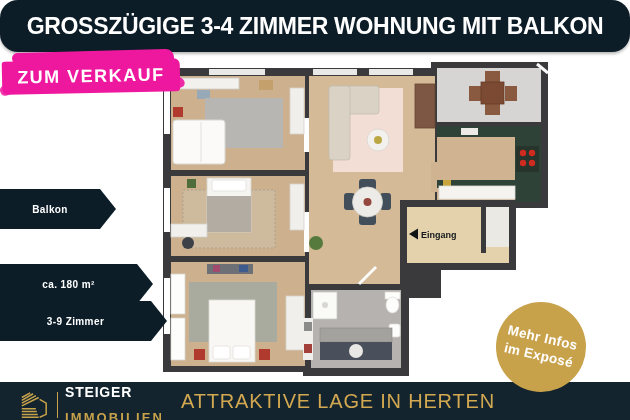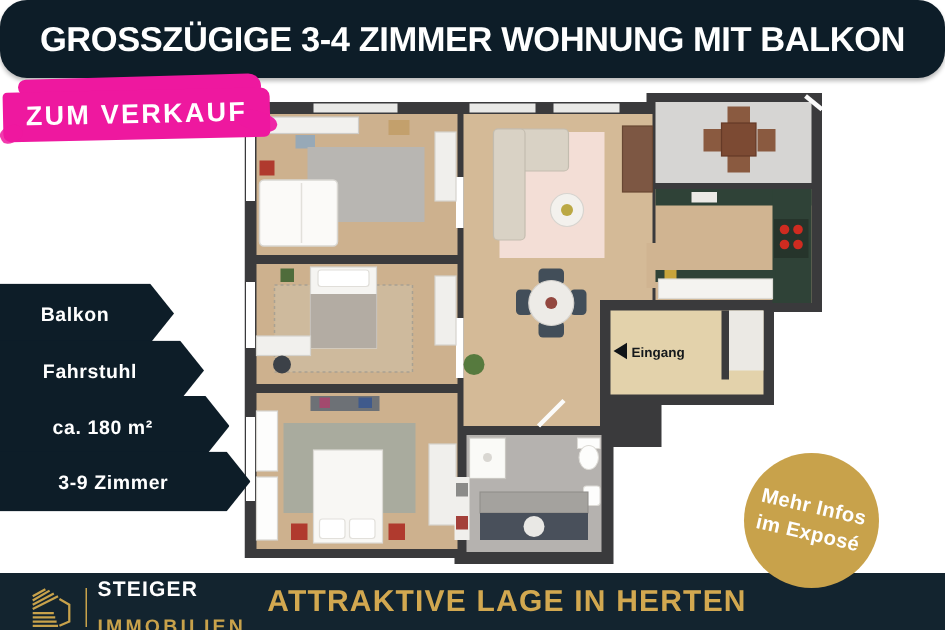--- a/index.html
+++ b/index.html
@@ -17,21 +17,21 @@
   
   .sale-badge{position:absolute;left:0;top:48px;width:195px;height:58px;z-index:4;}
   .sale-badge .smear-top{position:absolute;left:12px;top:3px;width:162px;height:12px;background:#ee189f;border-radius:6px 10px 4px 8px;transform:rotate(-1.6deg);}
   .sale-badge .smear-main{position:absolute;left:2px;top:12px;width:178px;height:33px;background:#ee189f;border-radius:3px 6px 4px 5px;transform:rotate(-1.2deg);}
   .sale-badge .smear-right{position:absolute;left:157px;top:26px;width:28px;height:13px;background:#ee189f;border-radius:50% 40% 50% 40%;transform:rotate(18deg);opacity:.92;}
   .sale-badge .smear-left{position:absolute;left:0;top:36px;width:15px;height:11px;background:#ee189f;border-radius:40%;transform:rotate(-25deg);opacity:.85;}
   .sale-badge .label{position:absolute;left:2px;top:12px;width:178px;height:33px;display:flex;align-items:center;justify-content:center;color:#fff;font-size:18px;font-weight:bold;letter-spacing:1.5px;transform:rotate(-1.2deg);}
   
   .banner{
     position:absolute;left:0;height:40px;background:#0d1d28;color:#fff;
-    font-size:13px;font-weight:bold;display:flex;align-items:center;justify-content:center;
+    font-size:10px;font-weight:bold;display:flex;align-items:center;justify-content:center;
     padding-right:16px;box-sizing:border-box;letter-spacing:.4px;z-index:4;
     clip-path:polygon(0 0, calc(100% - 16px) 0, 100% 50%, calc(100% - 16px) 100%, 0 100%);
   }
   .banner.b0{top:189px;width:116px;}
   .banner.b1{top:227px;width:136px;}
   .banner.b2{top:264px;width:153px;}
   .banner.b3{top:301px;width:167px;}
   
   .plan{position:absolute;left:163px;top:62px;width:385px;height:316px;z-index:1;}
   
@@ -42,21 +42,21 @@
   .info-badge .rot{transform:rotate(13deg);text-align:center;color:#fff;font-weight:bold;font-size:13.5px;line-height:1.3;letter-spacing:.3px;}
   
   .footer{position:absolute;left:0;bottom:0;width:630px;height:38px;background:#13242f;z-index:5;padding-left:17px;}
   .logo{position:absolute;left:18px;top:3px;display:flex;align-items:center;gap:7px;}
   .logo .divider{width:1px;height:26px;background:#c8a24b;}
   .logo-text{display:flex;flex-direction:column;line-height:1;}
   .logo-text .brand{color:#fff;font-size:14px;font-weight:600;letter-spacing:.8px;}
   .logo-text .sub{color:#c8a24b;font-size:13px;font-weight:bold;letter-spacing:2.1px;margin-top:12px;}
   .tagline{
     position:absolute;left:338px;top:0;height:38px;transform:translateX(-50%);
-    display:flex;align-items:center;color:#d2a850;font-size:20px;font-weight:700;letter-spacing:.8px;white-space:nowrap;
+    display:flex;align-items:center;color:#d2a850;font-size:20px;font-weight:400;letter-spacing:.8px;white-space:nowrap;
   }
 </style>
 </head>
 <body>
 
 <div class="canvas">
 
   <div class="topbar">
     <div class="title">GROSSZÜGIGE 3-4 ZIMMER WOHNUNG MIT BALKON</div>
   </div>
@@ -64,23 +64,20 @@
   <div class="sale-badge">
     <div class="smear-top"></div>
     <div class="smear-main"></div>
     <div class="smear-right"></div>
     <div class="smear-left"></div>
     <div class="label">ZUM VERKAUF</div>
   </div>
 
   <div class="banner b0">
     <span>Balkon</span>
-  </div>
-  <div class="banner b1">
-    <span>Fahrstuhl</span>
   </div>
   <div class="banner b2">
     <span>ca. 180 m²</span>
   </div>
   <div class="banner b3">
     <span>3-9 Zimmer</span>
   </div>
 
   <svg class="plan" viewBox="0 0 385 316" xmlns="http://www.w3.org/2000/svg">
 

